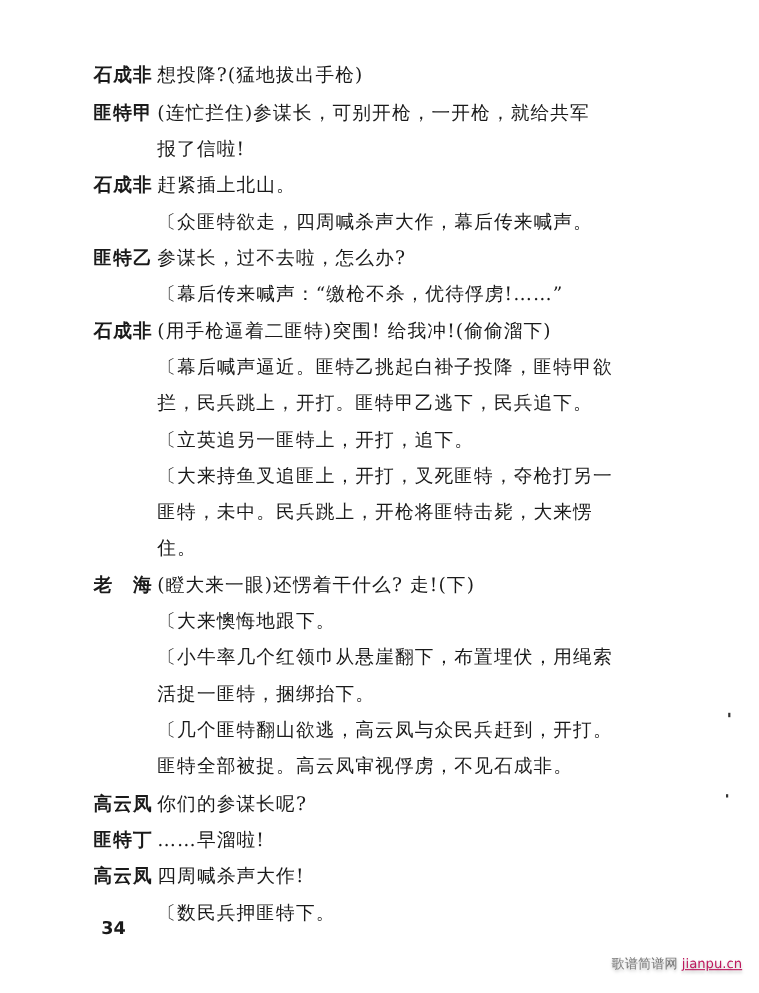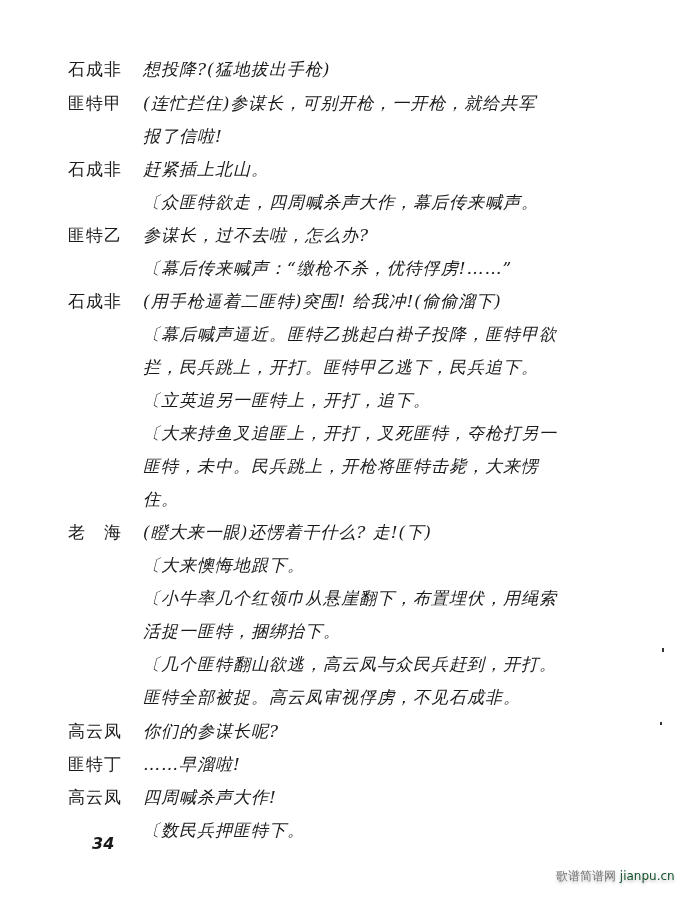--- a/index.html
+++ b/index.html
@@ -6,32 +6,32 @@
   body {
     width: 690px; height: 903px; background: #ffffff; position: relative; overflow: hidden;
     font-family: "DejaVu Serif", "Liberation Serif", serif; color: #1a1a1a;
   }
   .page { position: absolute; left: 0; top: 0; width: 690px; height: 903px; }
   .line {
     position: absolute; left: 0; height: 30px; line-height: 30px;
     font-size: 17px; white-space: nowrap; letter-spacing: 1px;
   }
   .speaker {
-    position: absolute; left: 68px; width: 64px; font-weight: normal; letter-spacing: 1px;
+    position: absolute; left: 85px; width: 64px; font-weight: bold; letter-spacing: 1px;
   }
-  .text { position: absolute; left: 143px; font-style: italic; }
+  .text { position: absolute; left: 143px; }
   .page-num {
     position: absolute; left: 92px; top: 834px; font-size: 16px; font-weight: bold;
-    font-family: "DejaVu Sans", sans-serif; font-style: italic; text-align: center;
+    font-family: "DejaVu Sans", sans-serif;  text-align: center;
   }
   .watermark {
     position: absolute; left: 556px; top: 868px; font-size: 12px; color: #777;
     font-family: "DejaVu Sans", sans-serif; text-shadow: 0 2px 3px #bbb;
   }
-  .watermark .domain { color: #14532d; }
+  .watermark .domain { color: #be185d; text-decoration: underline; }
   .speck { position: absolute; width: 2px; height: 4px; background: #333; }
 </style>
 </head>
 <body>
 
 <div class="page">
   <div id="lines">
       <div class="line" style="top: 54px;">
         <span class="speaker">石成非</span>
         <span class="text">想投降?(猛地拔出手枪)</span>

